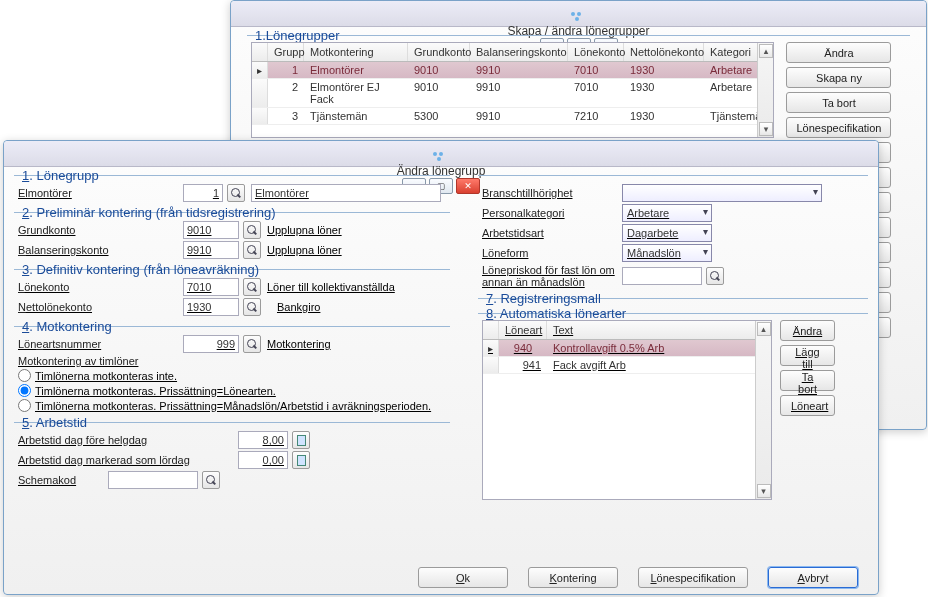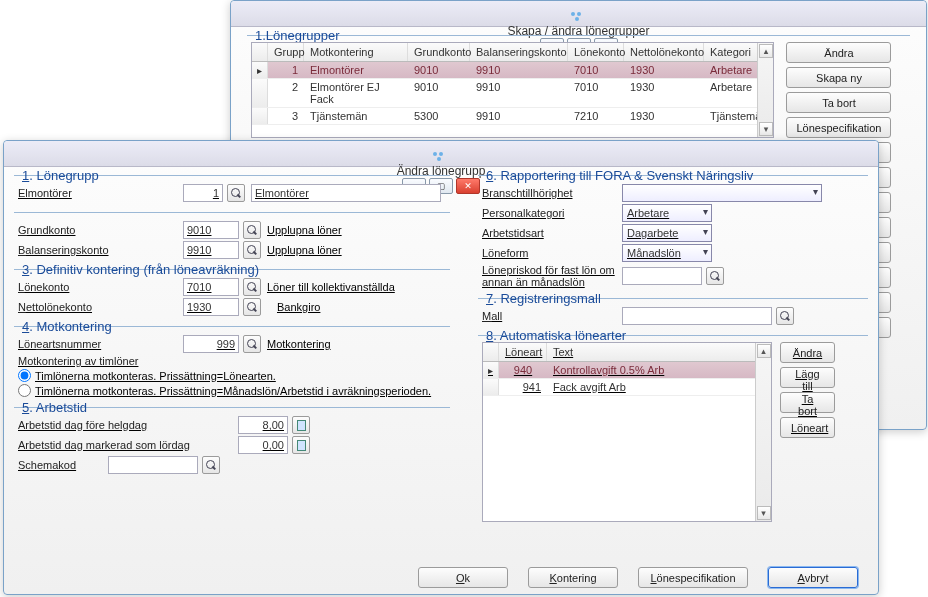--- a/index.html
+++ b/index.html
@@ -304,20 +304,21 @@
           <span class="lbl">Elmontörer</span>
           <input class="txt right" style="width: 40px;" value="1">
           <span class="lookup">
               <span class="magnifier"></span>
             </span>
           <input class="txt" style="width: 190px; margin-left: 6px;" value="Elmontörer">
         </div>
       </fieldset>
 
       <fieldset>
+        <span class="legend"><u>2</u>. Preliminär kontering (från tidsregistrering)</span>
         <div class="field">
           <span class="lbl"><u>G</u>rundkonto</span>
           <input class="txt" style="width: 56px;" value="9010">
           <span class="lookup">
               <span class="magnifier"></span>
             </span>
           <span style="margin-left:6px">Upplupna löner</span>
         </div>
         <div class="field">
           <span class="lbl"><u>B</u>alanseringskonto</span>
@@ -354,20 +355,24 @@
         <div class="field">
           <span class="lbl">Lön<u>e</u>artsnummer</span>
           <input class="txt right" style="width: 56px;" value="999">
           <span class="lookup">
               <span class="magnifier"></span>
             </span>
           <span style="margin-left:6px">Motkontering</span>
         </div>
         <div class="field">
             <span class="lbl" style="width:auto">Motkontering av timlöner</span>
+          </div>
+        <div class="radio">
+            <input type="radio" name="mk" style="">
+            <span>Timlönerna motkonteras inte.</span>
           </div>
         <div class="radio">
             <input type="radio" name="mk" checked="" style="">
             <span>Timlönerna motkonteras. Prissättning=Lönearten.</span>
           </div>
         <div class="radio">
             <input type="radio" name="mk" style="">
             <span>Timlönerna motkonteras. Prissättning=Månadslön/Arbetstid i avräkningsperioden.</span>
           </div>
       </fieldset>
@@ -393,21 +398,20 @@
           <input class="txt" style="width: 90px;" value="">
           <span class="lookup">
               <span class="magnifier"></span>
             </span>
         </div>
       </fieldset>
     </div>
 
     <div class="col-r">
       <fieldset>
-        <span class="legend"><u>6</u>. Rapportering till FORA &amp; Svenskt Näringsliv</span>
         <div class="field">
             <span class="lbl" style="width:140px">Branschtillhörighet</span>
           <span class="select" style="width:200px">
               <span></span>
             </span>
         </div>
         <div class="field">
             <span class="lbl" style="width:140px">Personalkategori</span>
           <span class="select" style="width:90px">
               <span>Arbetare</span>
@@ -429,27 +433,20 @@
             <span class="lbl" style="width:140px">Lönepriskod för fast lön om annan än månadslön</span>
           <input class="txt" style="width: 80px;" value="">
           <span class="lookup">
               <span class="magnifier"></span>
             </span>
         </div>
       </fieldset>
 
       <fieldset>
         <span class="legend"><u>7</u>. Registreringsmall</span>
-        <div class="field">
-            <span class="lbl" style="width:140px"><u>M</u>all</span>
-          <input class="txt" style="width: 150px;" value="">
-          <span class="lookup">
-              <span class="magnifier"></span>
-            </span>
-        </div>
       </fieldset>
 
       <fieldset>
         <span class="legend"><u>8</u>. Automatiska lönearter</span>
         <div style="display:flex; gap:8px;">
           <div class="grid" style="width:290px;height:180px;">
             <div class="grid-head">
               <div class="rowmark"></div>
               <div style="width:48px;text-align:right">Löneart</div>
               <div style="flex:1">Text</div>

